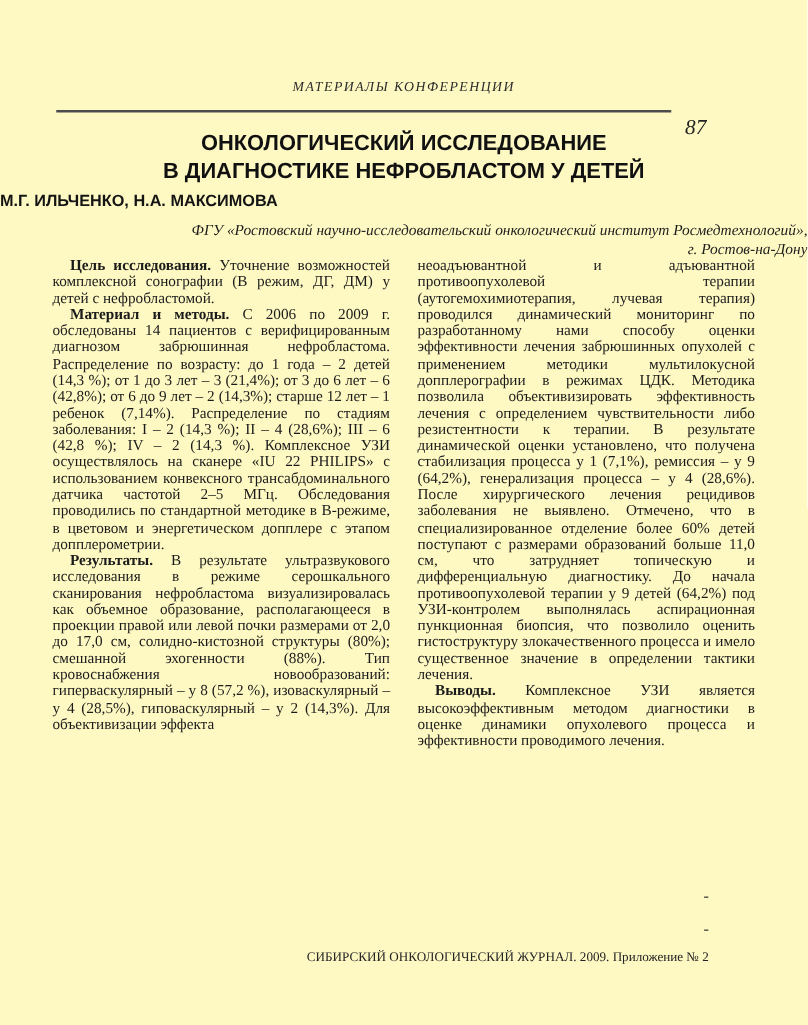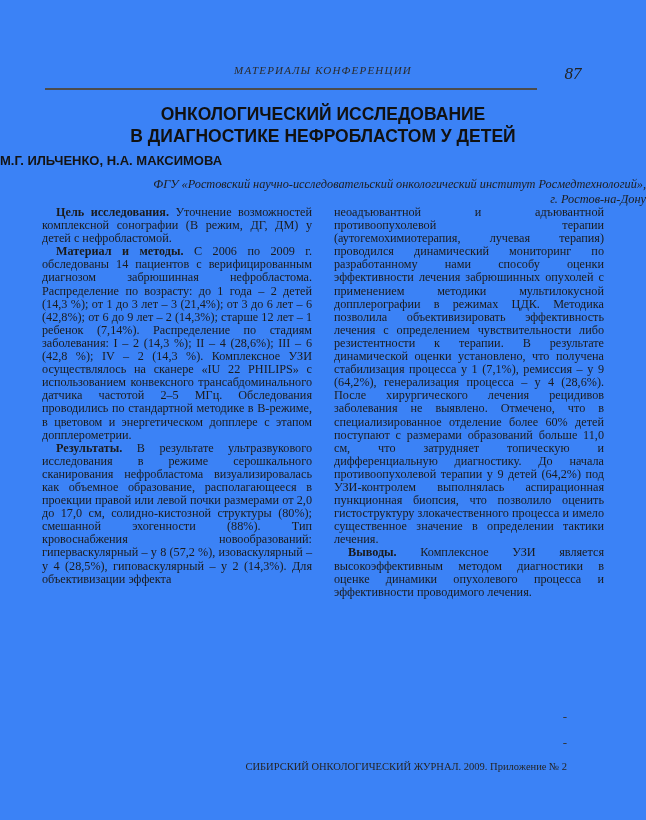--- a/index.html
+++ b/index.html
@@ -4,21 +4,21 @@
 <style>
   html, body {
     margin: 0;
     padding: 0;
     background: #ffffff;
   }
   .page {
     position: relative;
     width: 646px;
     height: 820px;
-    background: #3b82f6;
+    background: #fef9c3;
     overflow: hidden;
     font-family: "Liberation Serif", serif;
     color: #1b1b1b;
   }
   
   .running-head {
     position: absolute;
     top: 64px;
     left: 0;
     width: 100%;
@@ -31,24 +31,24 @@
   .header-rule {
     position: absolute;
     top: 88px;
     left: 45px;
     width: 492px;
     height: 2px;
     background: #4c4c4c;
   }
   .page-number {
     position: absolute;
-    top: 64px;
+    top: 92px;
     left: 548px;
     width: 50px;
-    text-align: center;
+    text-align: left;
     font-style: italic;
     font-size: 17px;
     color: #222222;
   }
   
   .article-title {
     position: absolute;
     top: 103px;
     left: 0;
     width: 100%;

